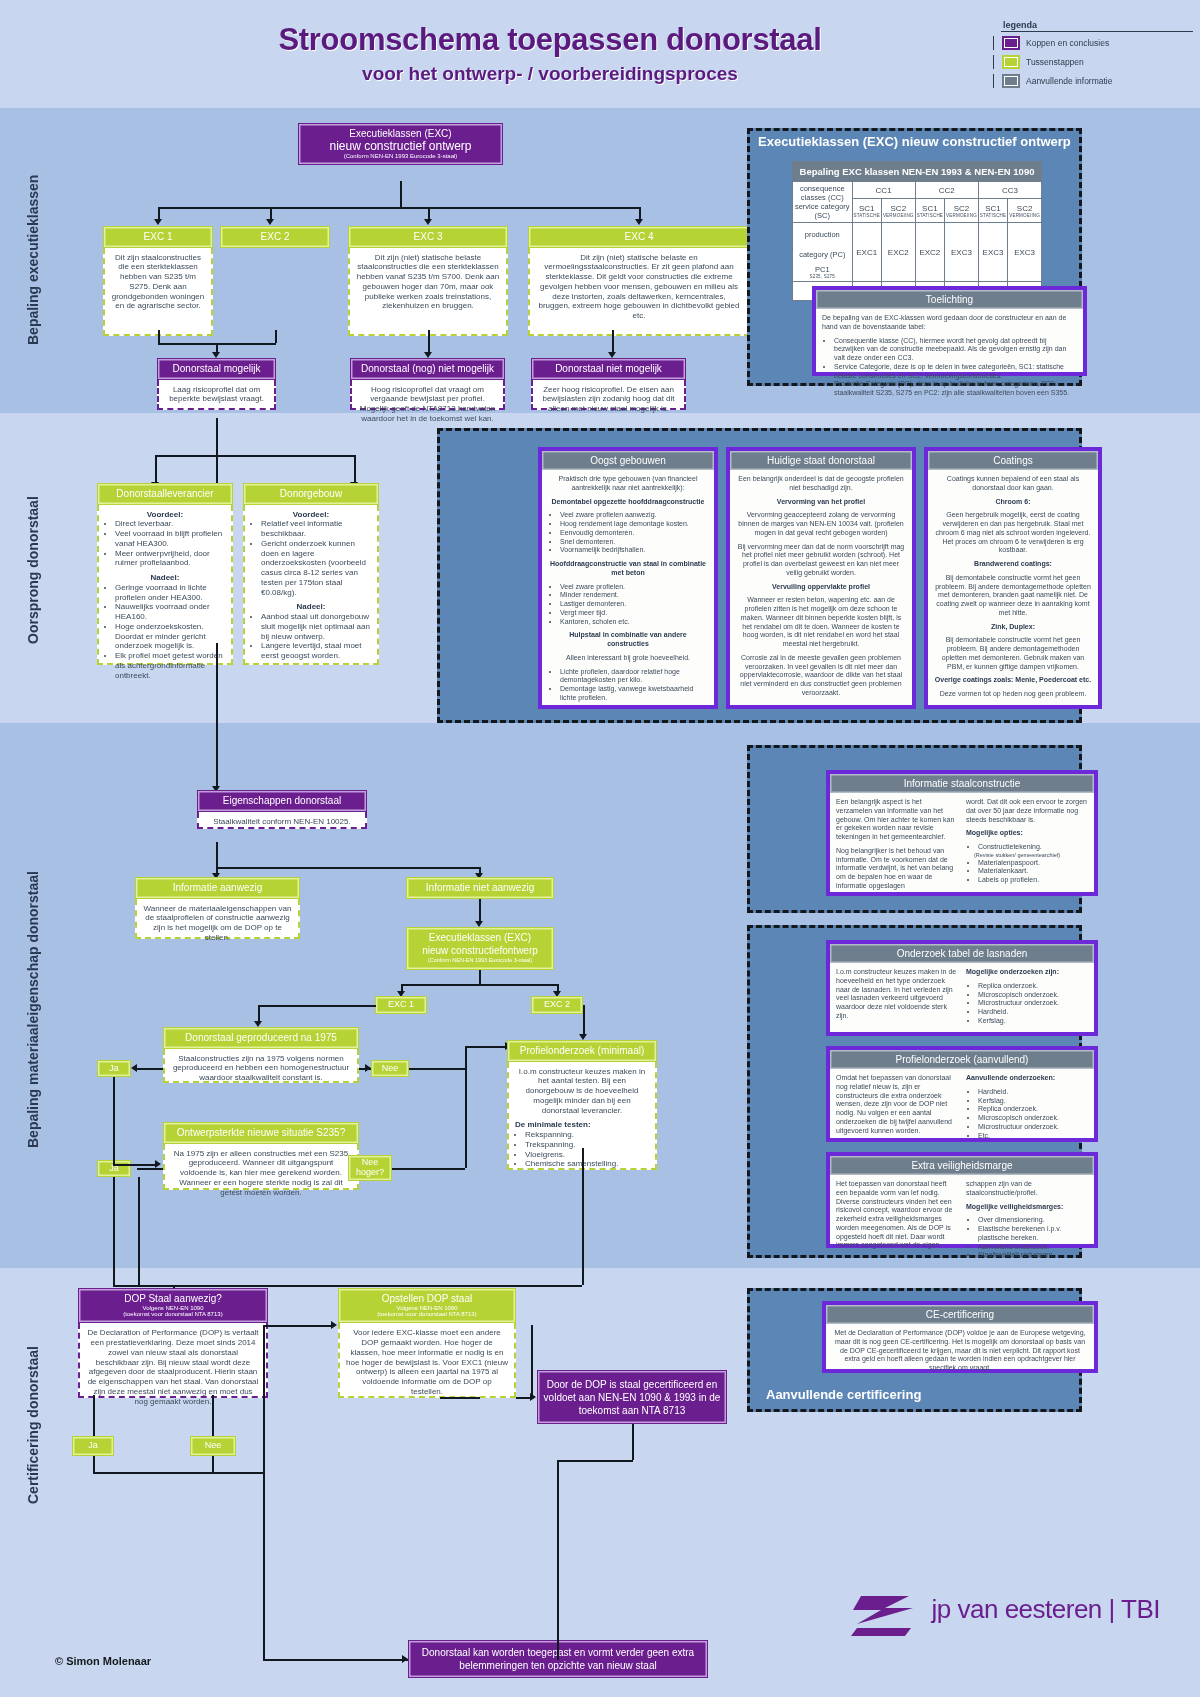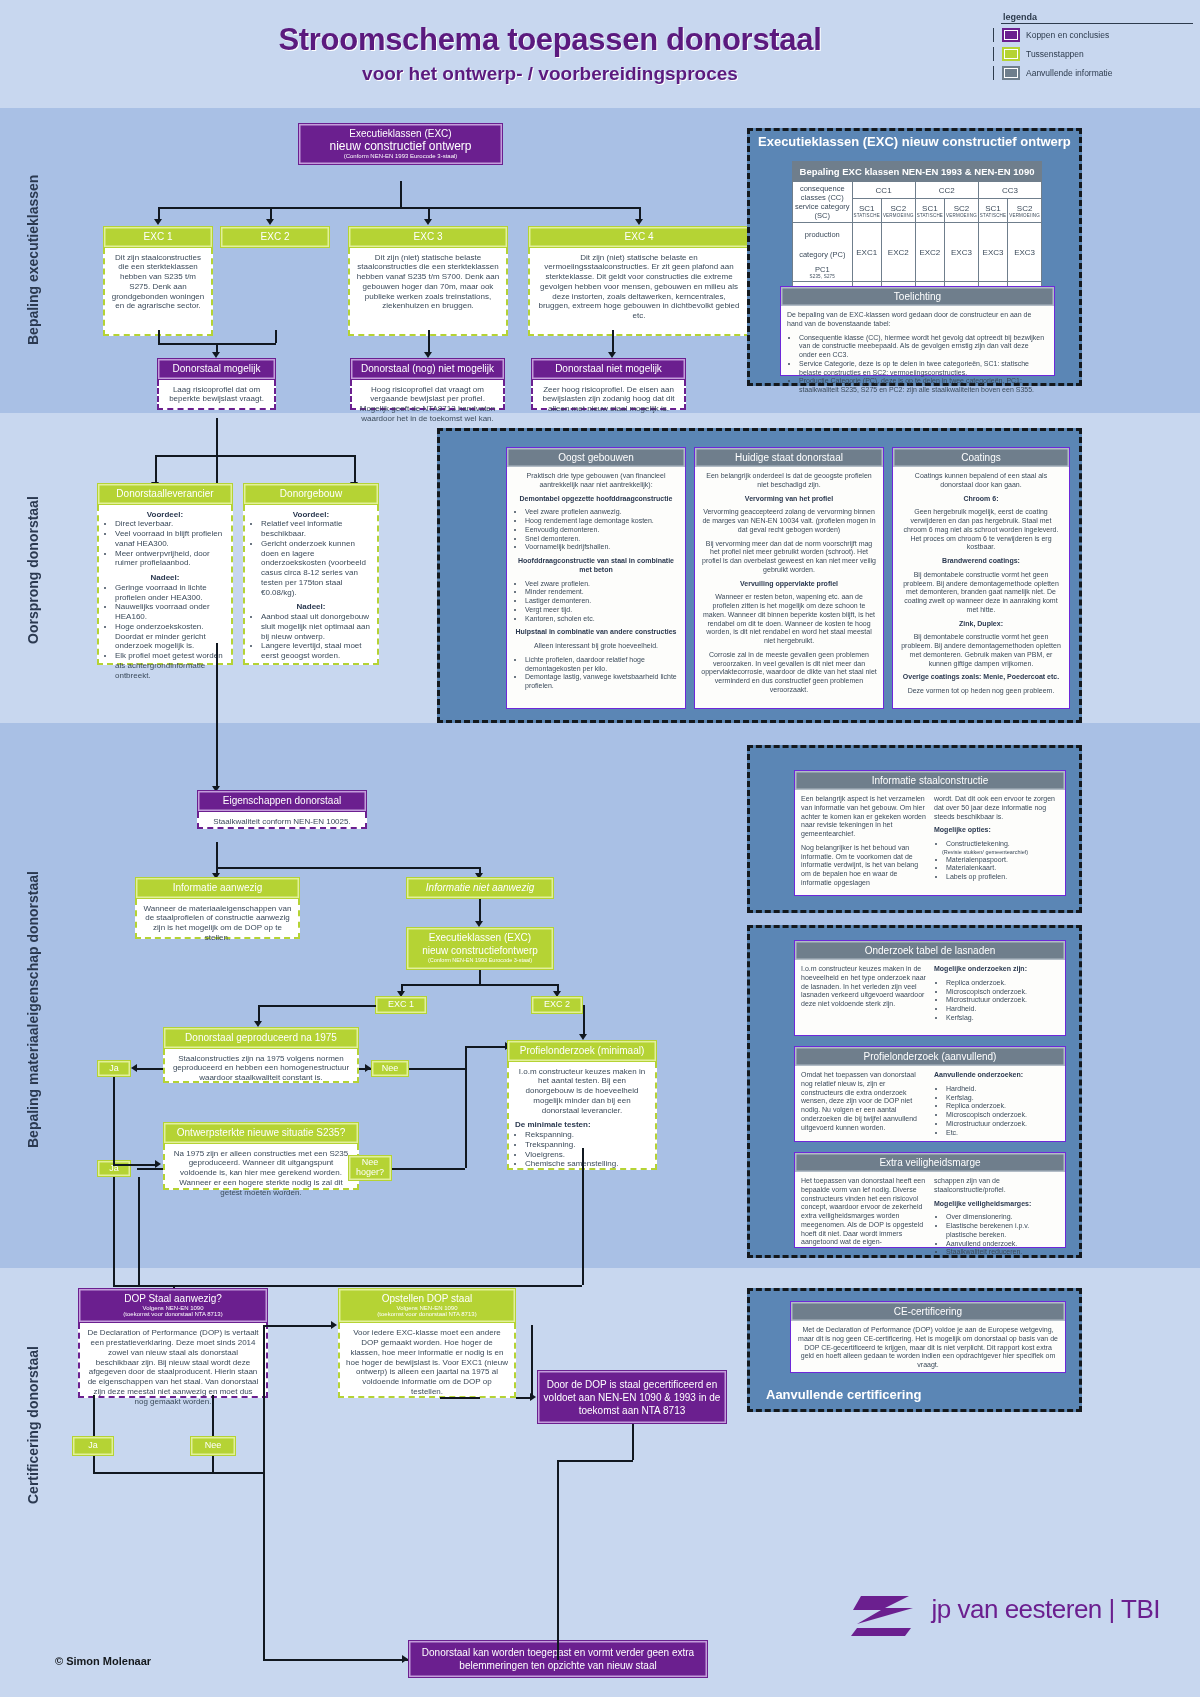--- a/index.html
+++ b/index.html
@@ -24,21 +24,21 @@
   .title {
     font-size:31px; font-weight:bold; color:#5b1a7e; letter-spacing:-0.3px;
     text-shadow:1px 1px 0 #fff;
   }
   .subtitle {
     font-size:19px; font-weight:bold; color:#5b1a7e; margin-top:5px;
     text-shadow:1px 1px 0 #fff;
   }
 
   
-  .legend { position:absolute; top:12px; left:993px; width:200px; font-size:8.5px; }
+  .legend { position:absolute; top:20px; left:993px; width:200px; font-size:8.5px; }
   .legend-title { font-weight:bold; font-size:9px; color:#2d3b4d; padding-left:10px; }
   .legend-rule { border-bottom:1.5px solid #2d3b4d; margin:1px 0 4px 8px; }
   .legend-row { display:flex; align-items:center; gap:6px; margin-bottom:5px; padding-left:8px;
                 border-left:1.5px solid #2d3b4d; }
   .legend-sw { width:18px; height:14px; border:1.5px solid; flex:0 0 auto; }
   .sw-purple { background:#6b1f8f; border-color:#6b1f8f; outline:1px solid #fff; outline-offset:-3px;}
   .sw-green  { background:#b5d334; border-color:#b5d334; outline:1px solid #fff; outline-offset:-3px;}
   .sw-grey   { background:#6f7e8c; border-color:#6f7e8c; outline:1px solid #fff; outline-offset:-3px;}
   .legend-lbl { color:#2d3b4d; }
 
@@ -83,21 +83,21 @@
   }
 
   
   .panel {
     position:absolute; background:#5b86b5; border:3px dashed #14181c;
   }
   .panel-title {
     color:#fff; font-weight:bold; font-size:13px; padding:3px 8px;
   }
   .panel-title.bottom { position:absolute; bottom:4px; left:8px; }
-  .subcard { background:#fdfdfb; border:1px solid #6d28d9; }
+  .subcard { background:#fdfdfb; border:4px solid #6d28d9;margin-left:32px; }
   .subcard-head {
     background:#6f7e8c; color:#fff; text-align:center; font-size:10px;
     padding:4px 2px; box-shadow:inset 0 0 0 1.5px #b2bcc6;
   }
   .subcard-body { padding:5px 6px; font-size:7px; line-height:1.25; color:#3b4a5a; }
   .subcard-body p { margin:0 0 5px 0; }
   .subcard-body .ctr { text-align:center; }
   .subcard-body b { color:#2b3950; }
   .subcard-body ul { margin:0 0 5px 0; padding-left:12px; }
   .subcard-body li { margin:0; }
@@ -420,21 +420,21 @@
   <div class="ln lnv" style="left:479px;top:867px;height:8px;"></div>
   <div class="arr arr-d" style="left:475px;top:873px;"></div>
 
   <div class="node green" style="left:135px;top:877px;width:165px;">
     <div class="head">
         <div class="h1">Informatie aanwezig</div>
       </div>
     <div class="body" style="height:40px;">Wanneer de materiaaleigenschappen van de staalprofielen of constructie aanwezig zijn is het mogelijk om de DOP op te stellen.</div>
   </div>
 
-  <div class="solidgreen" style="left:406px;top:877px;width:148px;height:22px;display:flex;align-items:center;justify-content:center;font-style:italic;">
+  <div class="solidgreen" style="left:406px;top:877px;width:148px;height:22px;display:flex;align-items:center;justify-content:center;">
     <span>Informatie niet aanwezig</span>
   </div>
 
   <div class="ln lnv" style="left:479px;top:899px;height:23px;"></div>
   <div class="arr arr-d" style="left:475px;top:921px;"></div>
 
   <div class="solidgreen" style="left:406px;top:927px;width:148px;height:43px;">
     <div style="font-size:10px;">Executieklassen (EXC)</div>
     <div style="font-size:10px;">nieuw constructiefontwerp</div>
     <div style="font-size:5.5px;">(Conform NEN-EN 1993 Eurocode 3-staal)</div>

